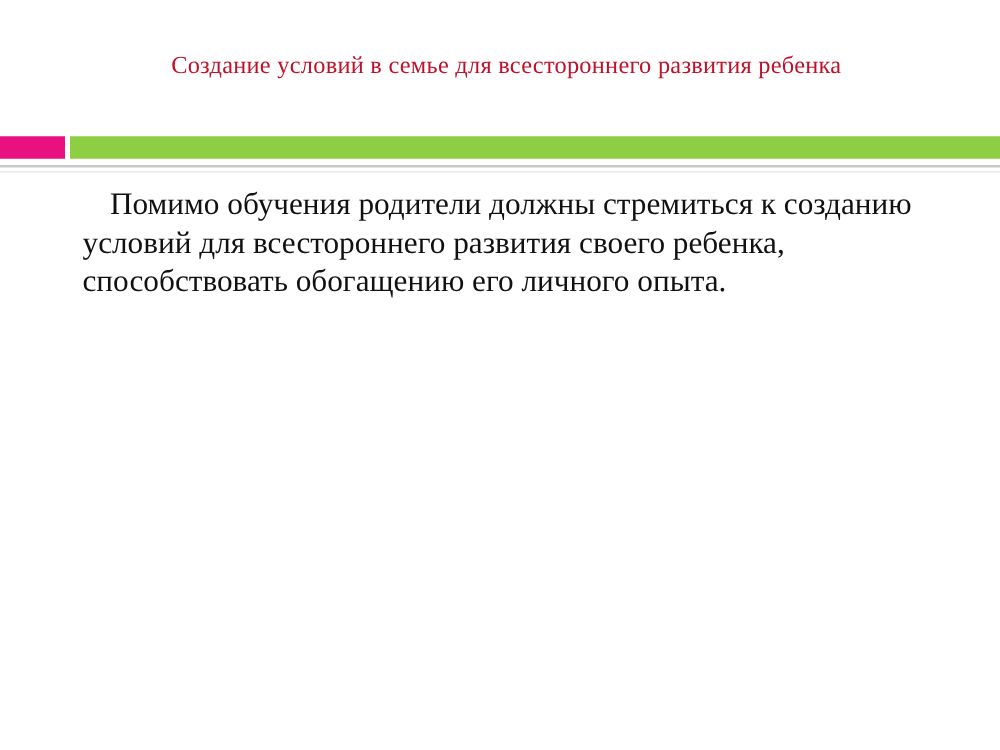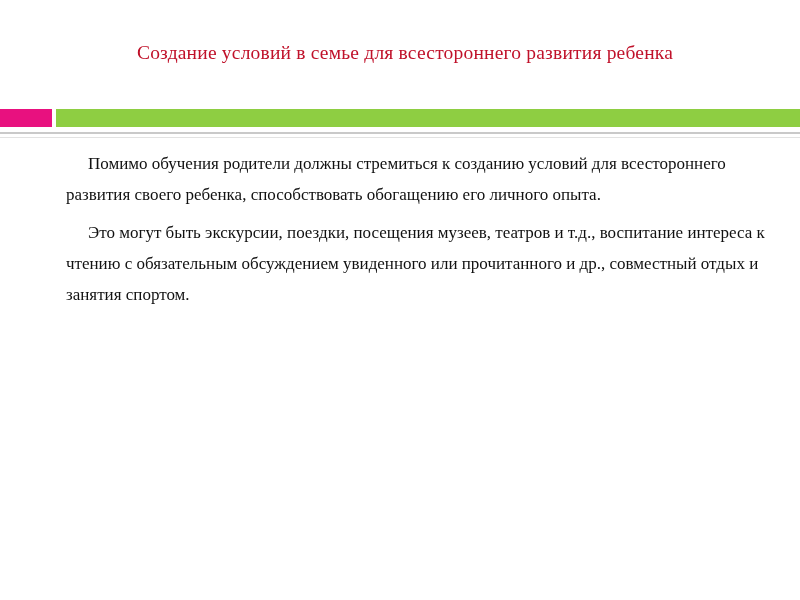--- a/index.html
+++ b/index.html
@@ -83,21 +83,21 @@
   
   .body-area {
     position: absolute;
     left: 66px;
     top: 148px;
     width: 706px;
   }
   .para {
     margin: 0 0 7px 0;
     font-family: "Liberation Serif", serif;
-    font-size: 17px;
+    font-size: 25px;
     line-height: 31px;
     color: #111111;
     text-indent: 22px;
     text-align: left;
   }
   .para:last-child {
     margin-bottom: 0;
   }
 </style>
 </head>
@@ -111,16 +111,15 @@
 
   <div class="bar-row">
     <div class="bar-pink"></div>
     <div class="bar-green"></div>
   </div>
   <div class="bar-line"></div>
   <div class="bar-line-2"></div>
 
   <div class="body-area">
     <p class="para">Помимо обучения родители должны стремиться к созданию условий для всестороннего развития своего ребенка, способствовать обогащению его личного опыта.</p>
-    <p class="para">Это могут быть экскурсии, поездки, посещения музеев, театров и т.д., воспитание интереса к чтению с обязательным обсуждением увиденного или прочитанного и др., совместный отдых и занятия спортом.</p>
   </div>
 
 </div>
 
 </body></html>

